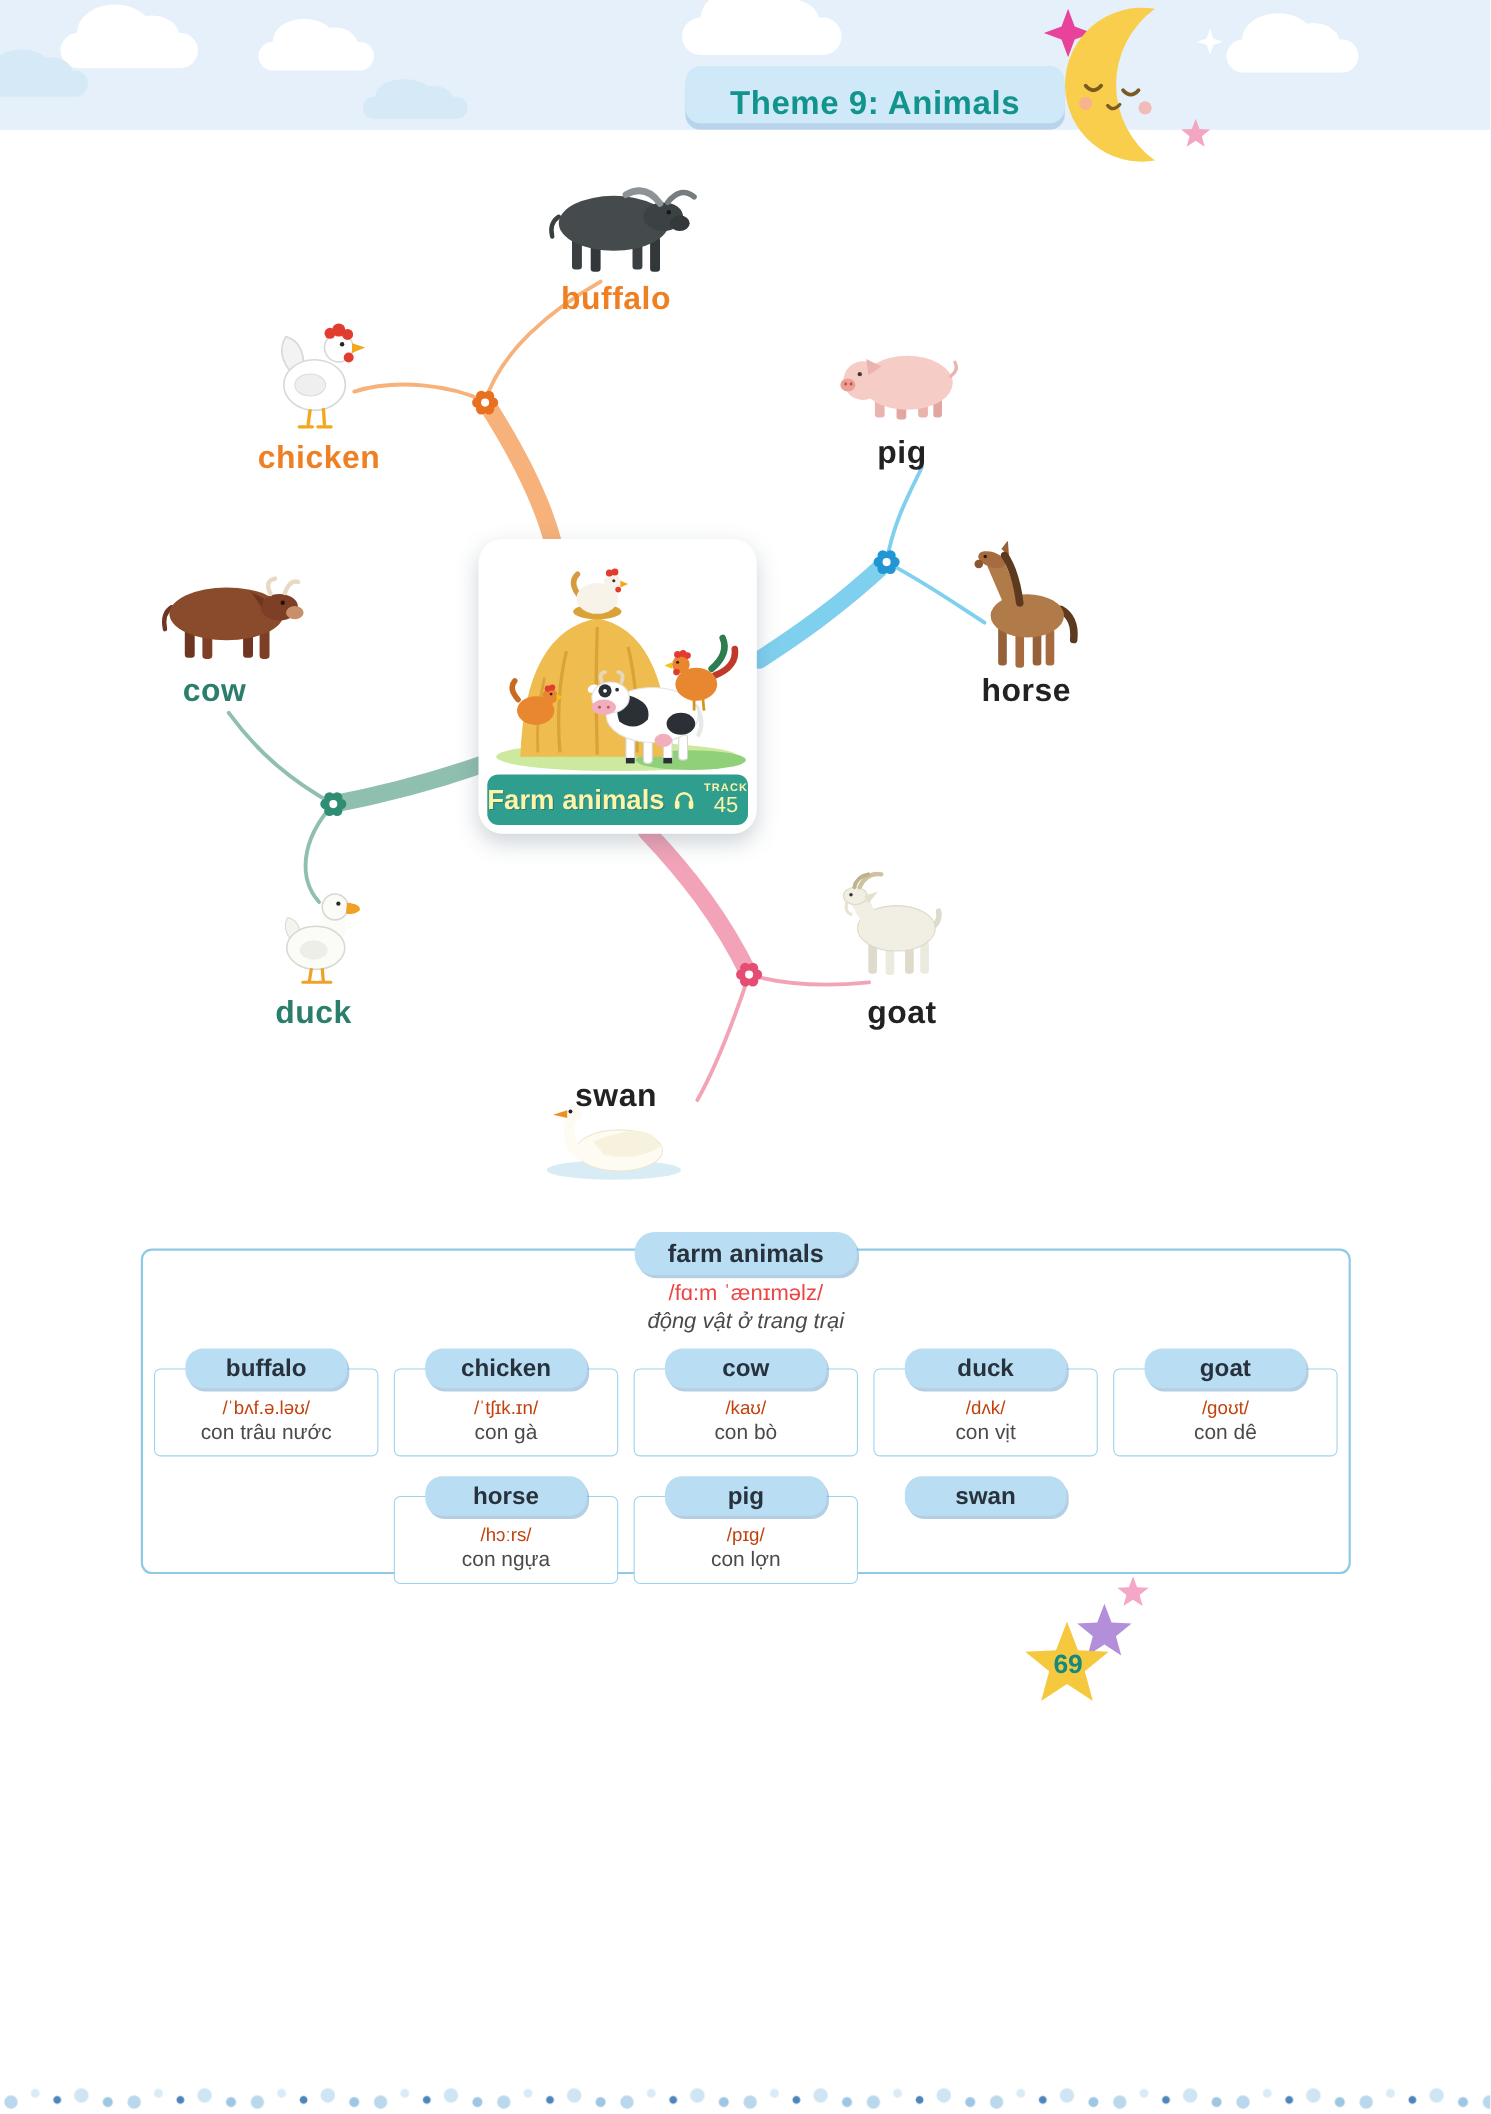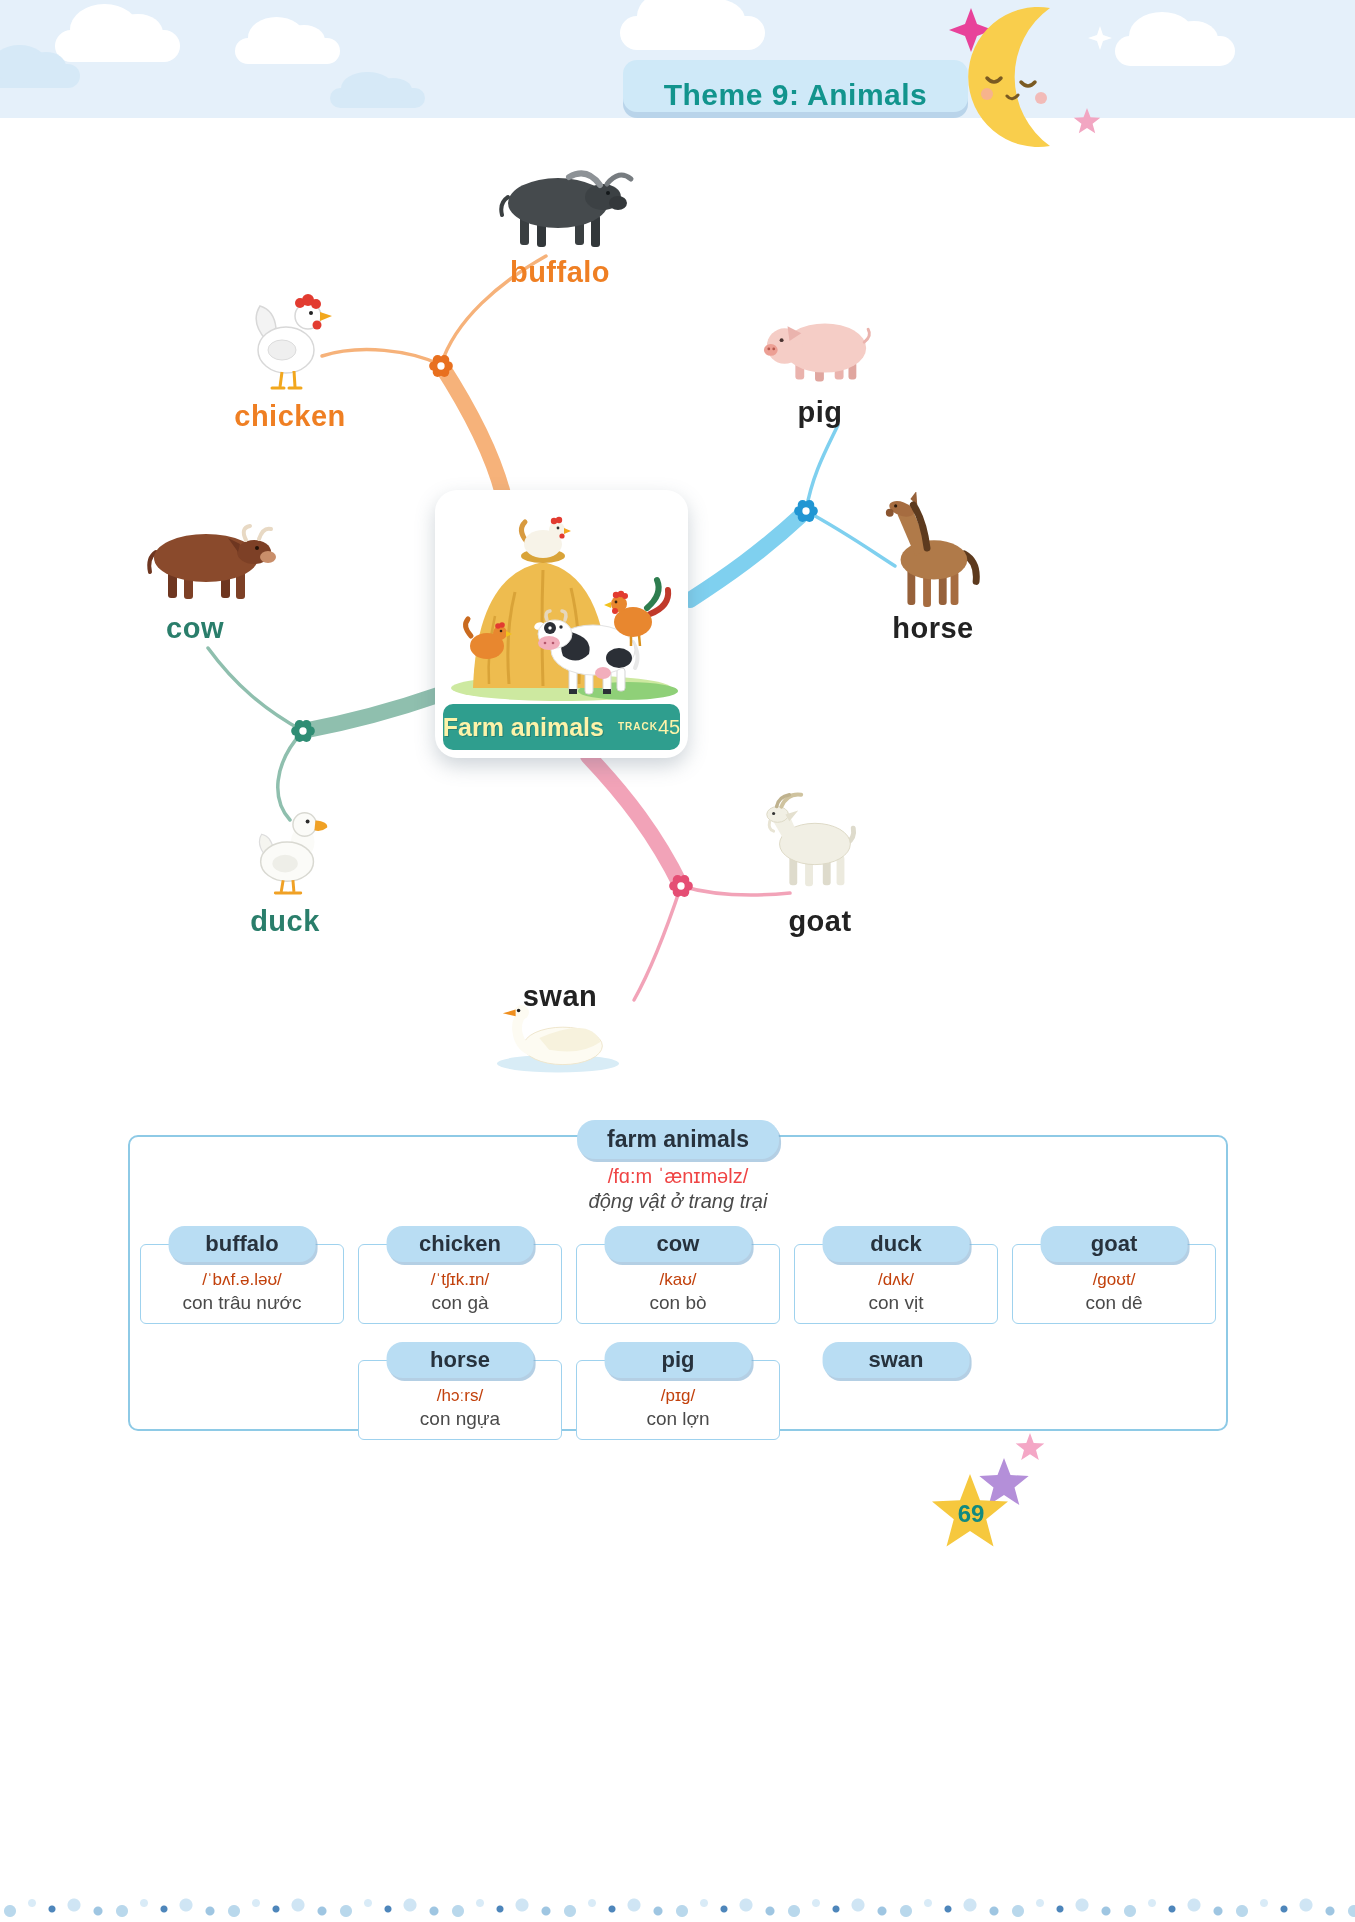--- a/index.html
+++ b/index.html
@@ -30,21 +30,21 @@
   .lbl-teal   { color:#2a7e6b; }
   .lbl-dark   { color:#222222; }
   .flower { position:absolute; width:28px; height:28px; }
 
   .center-card { position:absolute; left:435px; top:490px; width:253px; height:268px; background:#ffffff;
     border-radius:22px; box-shadow:0 8px 20px rgba(80,100,120,.28); }
   .card-illustration { position:absolute; left:8px; top:6px; width:237px; height:206px; }
   .card-banner { position:absolute; left:8px; right:8px; bottom:8px; height:46px; background:#2f9e8e;
     border-radius:10px; display:flex; align-items:center; justify-content:center; gap:7px; }
   .banner-title { color:#fdf3a9; font-size:25px; font-weight:bold; text-shadow:1px 1px 0 rgba(0,0,0,.18); white-space:nowrap; }
-  .track { display:flex; flex-direction:row; align-items:center; line-height:1; color:#fdf3a9;justify-content:flex-end; }
+  .track { display:flex; flex-direction:column; align-items:center; line-height:1; color:#fdf3a9;justify-content:flex-end; }
   .track-label { font-size:10px; font-weight:bold; letter-spacing:1px; }
   .track-num { font-size:20px; font-weight:normal; }
 
   
   .vocab { position:absolute; left:128px; top:1135px; width:1100px; height:296px; border:2px solid #8ecae6;
     border-radius:10px; background:#ffffff; }
   .vocab-title-pill { position:absolute; left:50%; top:-17px; transform:translateX(-50%); background:#b9ddf3;
     border-radius:18px; padding:6px 30px; font-weight:bold; font-size:23px; color:#27323d;
     box-shadow:2px 3px 0 rgba(130,175,210,.6); white-space:nowrap; }
   .vocab-pron-head { margin-top:28px; text-align:center; font-size:20px; color:#ef4444; }

